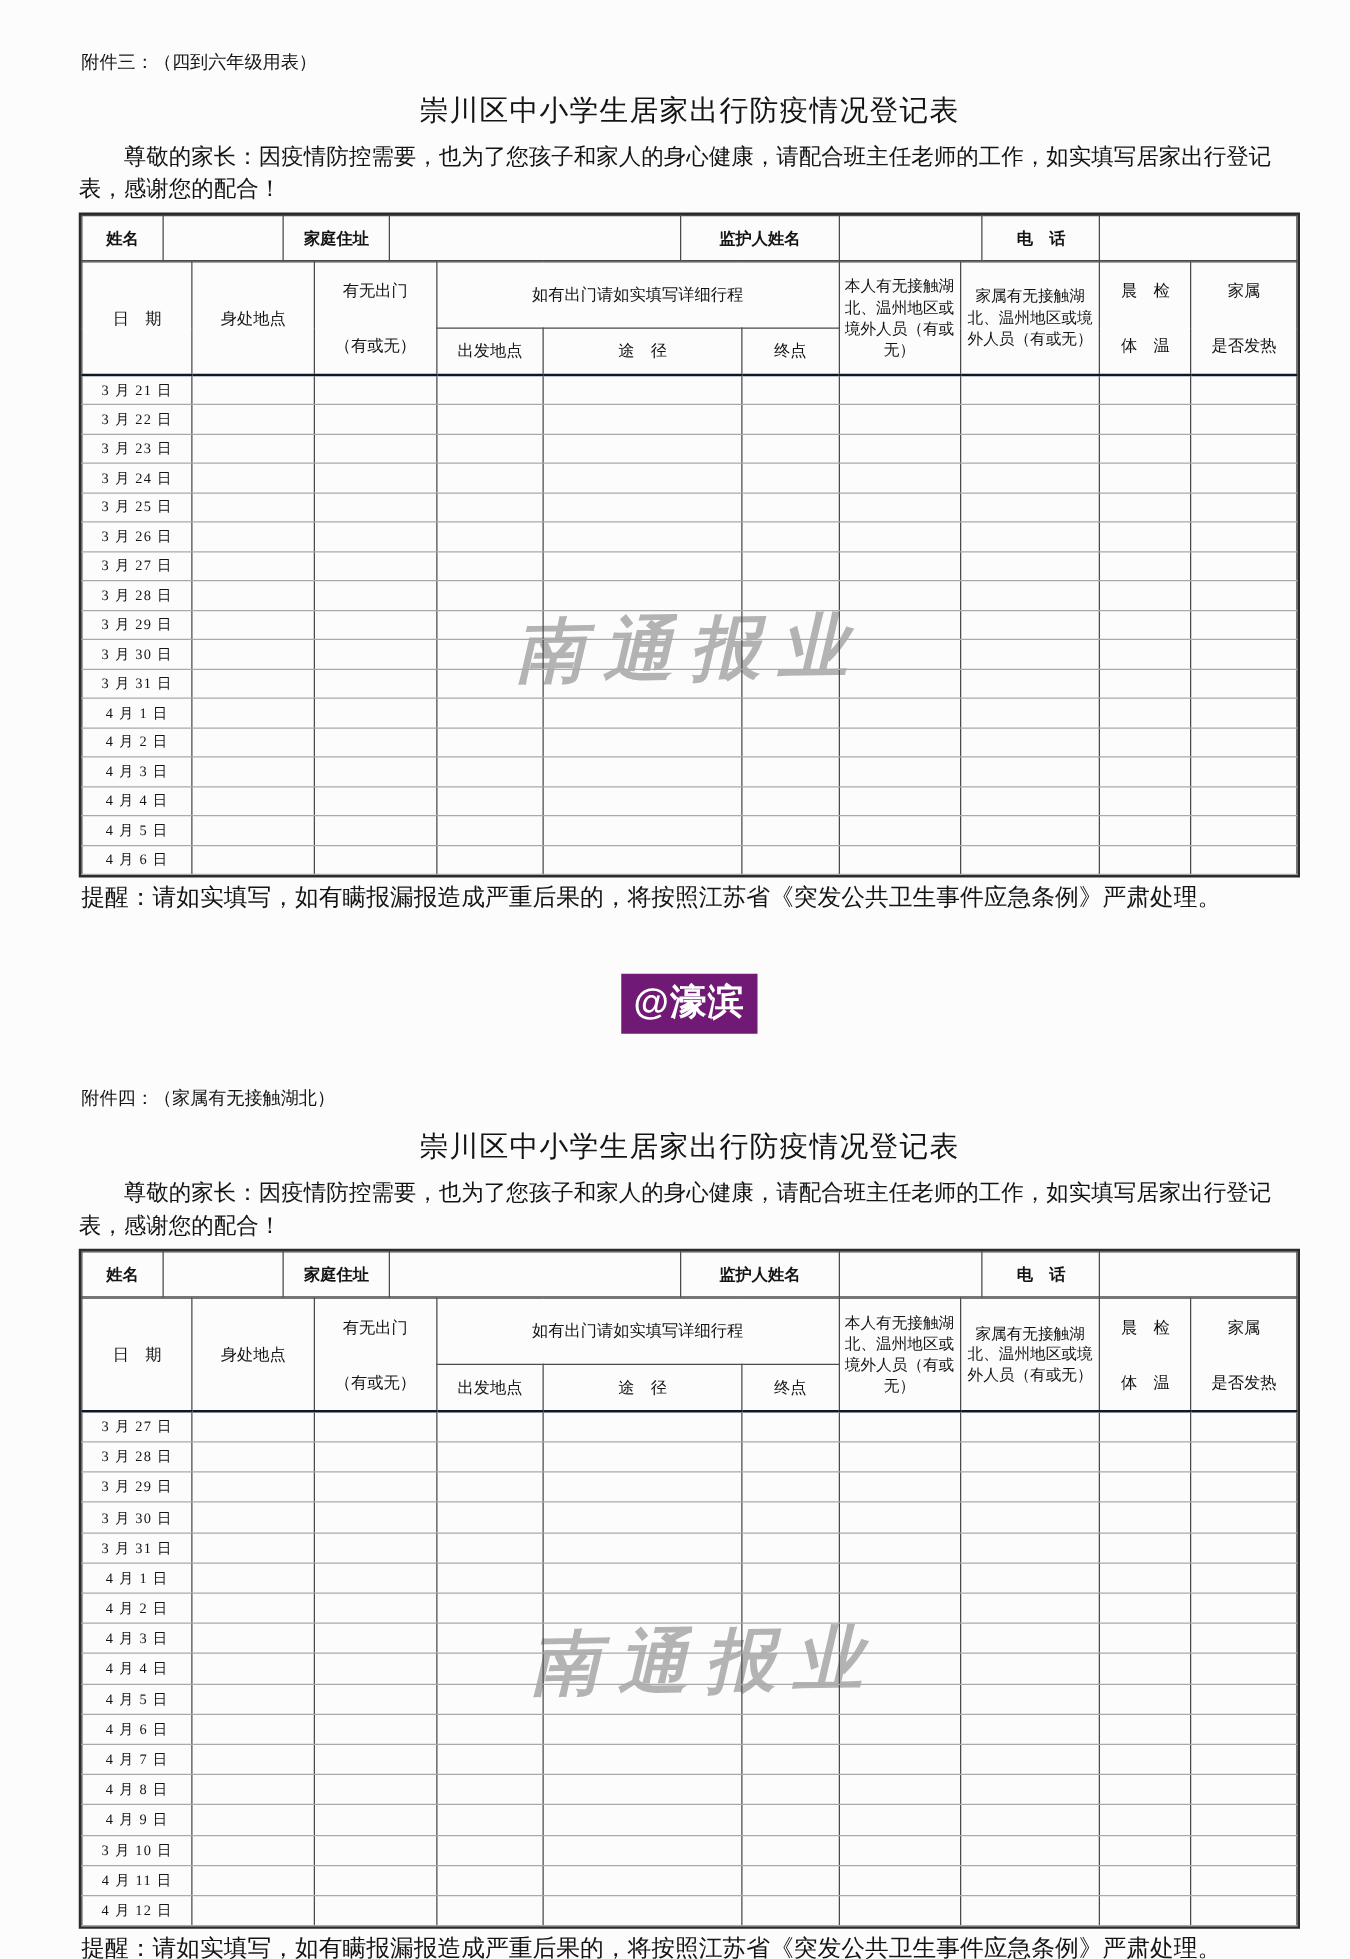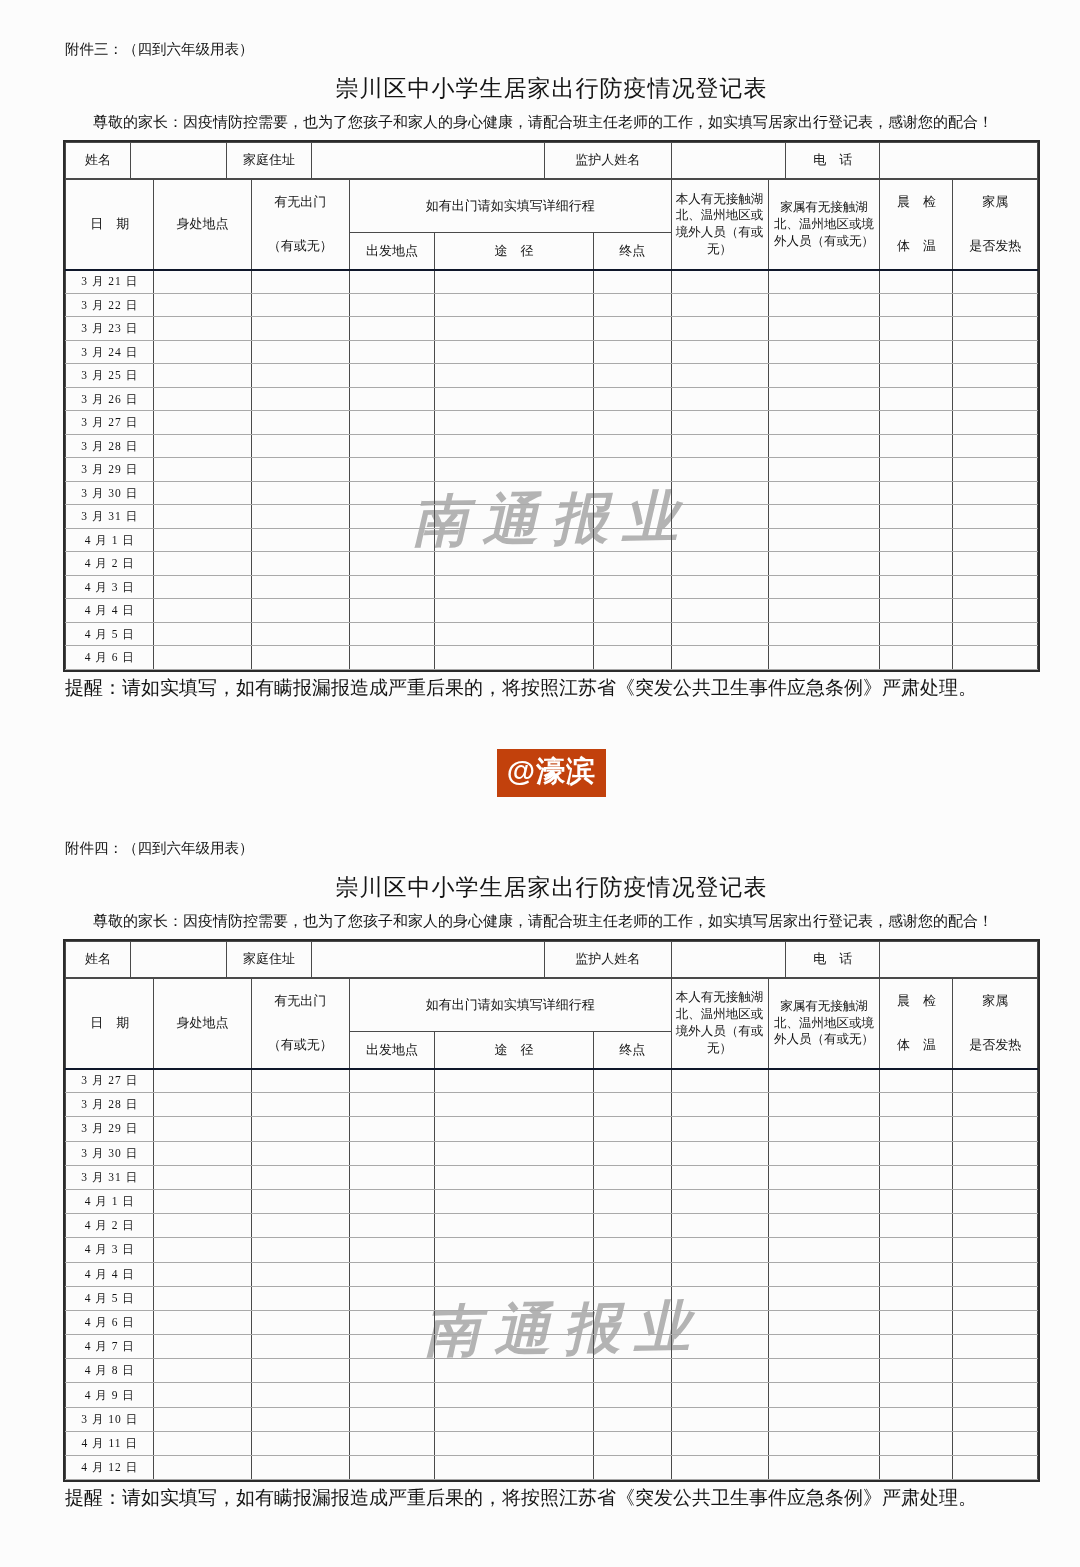--- a/index.html
+++ b/index.html
@@ -17,40 +17,40 @@
     font-style:italic;transform:rotate(-1deg);white-space:nowrap;
   }
   .wm-1{left:412px;top:482px;}
   .wm-2{left:424px;top:1292px;}
   .content{position:relative;z-index:1;padding:40px 40px 0 63px;width:977px;box-sizing:content-box;}
   .attach-label{font-size:14.5px;margin:0 0 14px 2px;}
   .form-title{
     font-family:"Liberation Sans","DejaVu Sans",sans-serif;
     font-size:23px;font-weight:400;text-align:center;margin:0 0 8px 0;letter-spacing:1px;
   }
-  .intro{font-size:15px;line-height:1.45;margin:0 0 6px 0;text-indent:2em;}
+  .intro{font-size:18px;line-height:1.45;margin:0 0 6px 0;text-indent:2em;}
   .table-wrap{border:2px solid #2b2b2b;background:transparent;}
   table{border-collapse:collapse;width:100%;table-layout:fixed;background:transparent;}
   td,th{border:1px solid #4a4a4a;font-weight:normal;text-align:center;vertical-align:middle;
         font-size:13px;padding:0 2px;overflow:hidden;}
-  .info-table td{height:35px;}
+  .info-table td{height:35px;font-weight:bold;}
   .main-table tr.h1 th{height:52px;}
   .main-table tr.h2 th{height:36px;}
   .main-table thead th{border-bottom-width:1px;}
   .main-table thead tr.h2 th, .main-table th[rowspan]{border-bottom:2px solid #0f172a;}
   .stack{display:flex;flex-direction:column;justify-content:space-around;height:88px;}
   .contact-cell{font-size:12.5px;line-height:1.35;padding:0 4px;}
   .data-row{height:23.5px;}
   .s2 .data-row{height:24.2px;}
   .data-row td{border-top:1px solid #a9a9a9;border-bottom:1px solid #a9a9a9;font-size:11.5px;}
   .data-row .date-cell{letter-spacing:1px;}
   .footer-note{font-size:19px;margin:3px 0 0 2px;}
   .badge-row{display:flex;justify-content:center;margin:48px 0 42px 0;}
   .badge{
-    background:#c2410c;color:#fff;font-weight:700;font-size:29px;
+    background:#701a75;color:#fff;font-weight:700;font-size:29px;
     font-family:"Liberation Sans","DejaVu Sans",sans-serif;
     padding:3px 10px 5px 10px;letter-spacing:1px;
   }
   .sec2-gap{margin-top:0px;}
 </style>
 </head>
 <body>
 
 <div class="page">
 
@@ -346,21 +346,21 @@
       </div>
 
       <p class="footer-note">提醒：请如实填写，如有瞒报漏报造成严重后果的，将按照江苏省《突发公共卫生事件应急条例》严肃处理。</p>
     </section>
 
     <div class="badge-row">
       <span class="badge">@濠滨</span>
     </div>
 
     <section class="s2 sec2-gap">
-      <p class="attach-label">附件四：（四到六年级用表）</p>
+      <p class="attach-label">附件四：（家属有无接触湖北）</p>
       <h1 class="form-title">崇川区中小学生居家出行防疫情况登记表</h1>
       <p class="intro">尊敬的家长：因疫情防控需要，也为了您孩子和家人的身心健康，请配合班主任老师的工作，如实填写居家出行登记表，感谢您的配合！</p>
 
       <div class="table-wrap">
         <table class="info-table">
           <colgroup>
             <col style="width:6.7%">
               <col style="width:9.9%">
               <col style="width:8.7%">
               <col style="width:24%">

